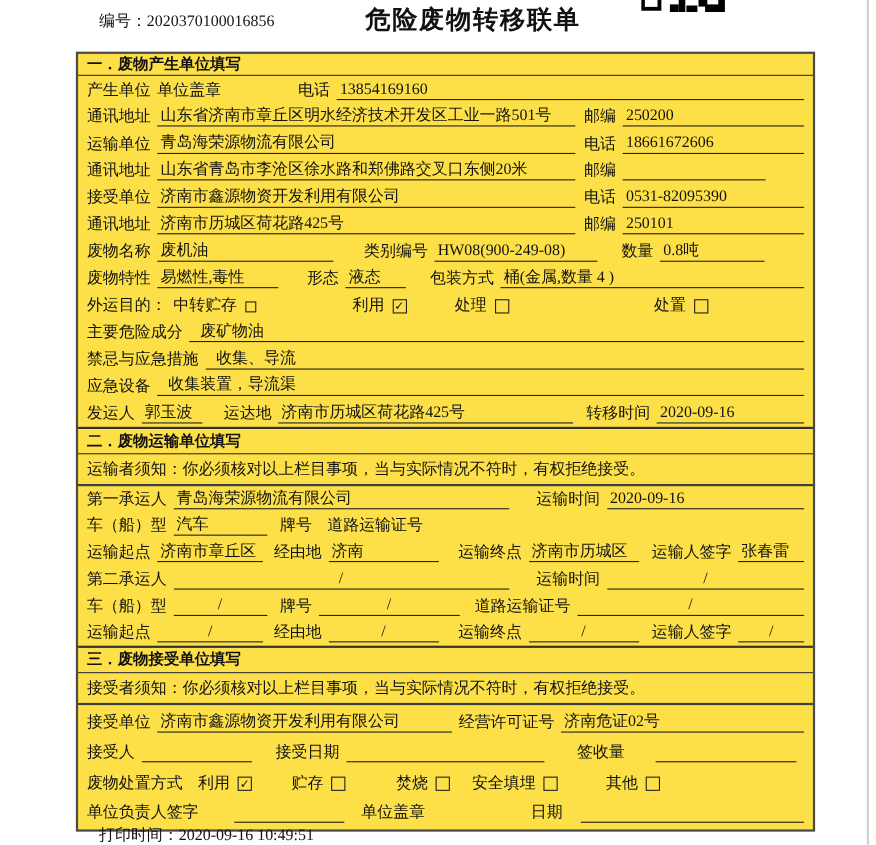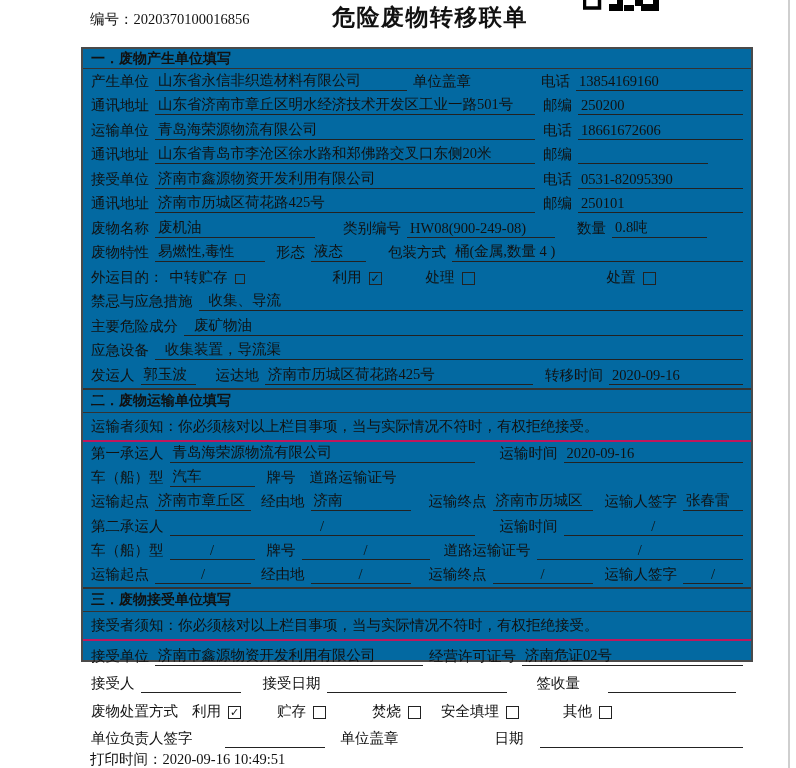--- a/index.html
+++ b/index.html
@@ -3,28 +3,28 @@
 <meta charset="utf-8">
 <style>
   html,body{margin:0;padding:0;background:#fff;}
   .page{position:relative;width:796px;height:768px;background:#fff;overflow:hidden;
         font-family:"Liberation Serif","DejaVu Serif",serif;color:#111;}
   .serial{position:absolute;left:90px;top:10px;font-size:14.5px;white-space:nowrap;}
   .doc-title{position:absolute;left:332px;top:2px;font-size:23px;font-weight:bold;letter-spacing:1.5px;
         font-family:"Liberation Sans","DejaVu Sans",sans-serif;white-space:nowrap;}
   .qr{position:absolute;left:583px;top:0;}
   .edge-line{position:absolute;left:788px;top:0;width:2px;height:768px;background:#cfcfcf;}
-  .form{position:absolute;left:81px;top:47px;width:672px;height:615px;border:2px solid #4a4a4a;
-        box-sizing:border-box;background:#0369a1;}
+  .form{position:absolute;left:69px;top:47px;width:672px;height:709px;border:2px solid #4a4a4a;
+        box-sizing:border-box;background:#fde047;}
   .sec{display:flex;align-items:center;height:20px;padding-left:8px;font-weight:bold;font-size:14px;
         border-bottom:1.5px solid #333;box-sizing:border-box;
         font-family:"Liberation Sans","DejaVu Sans",sans-serif;}
   .sec.mid{height:25px;border-top:2px solid #333;}
   .notice{display:flex;align-items:center;height:29px;padding-left:8px;font-size:14.5px;
-        border-bottom:2px solid #be185d;box-sizing:border-box;}
+        border-bottom:2px solid #404040;box-sizing:border-box;}
   .r{display:flex;align-items:flex-end;height:24.5px;padding:0 8px 3px 8px;box-sizing:border-box;
         font-size:14.5px;}
   .r.h2{height:24.3px;}
   .r.h3{height:27.5px;}
   .lbl{white-space:nowrap;}
   .val{border-bottom:1.5px solid #222;padding:0 3px;margin-left:6px;white-space:nowrap;
         overflow:hidden;box-sizing:border-box;}
   .val.c{text-align:center;}
   .fx{flex:1;}
   .cb{display:inline-block;width:11px;height:11px;border:1.5px solid #222;margin-left:7px;
@@ -54,21 +54,20 @@
   </svg>
 
   <div class="edge-line"></div>
 
   <div class="form">
 
     <div class="sec">一．废物产生单位填写</div>
 
     <div class="r">
       <span class="lbl">产生单位</span>
-      <span class="val" style="width:252px">山东省永信非织造材料有限公司</span>
       <span class="lbl" style="margin-left:6px">单位盖章</span>
       <span class="lbl" style="margin-left:70px">电话</span>
       <span class="val fx">13854169160</span>
     </div>
 
     <div class="r">
       <span class="lbl">通讯地址</span>
       <span class="val" style="width:380px">山东省济南市章丘区明水经济技术开发区工业一路501号</span>
       <span class="lbl" style="margin-left:8px">邮编</span>
       <span class="val fx">250200</span>
@@ -107,21 +106,21 @@
       <span class="val" style="width:160px">废机油</span>
       <span class="lbl" style="margin-left:28px">类别编号</span>
       <span class="val" style="width:148px">HW08(900-249-08)</span>
       <span class="lbl" style="margin-left:22px">数量</span>
       <span class="val" style="width:95px">0.8吨</span>
     </div>
 
     <div class="r">
       <span class="lbl">废物特性</span>
       <span class="val" style="width:110px">易燃性,毒性</span>
-      <span class="lbl" style="margin-left:11px">形态</span>
+      <span class="lbl" style="margin-left:26px">形态</span>
       <span class="val" style="width:55px">液态</span>
       <span class="lbl" style="margin-left:22px">包装方式</span>
       <span class="val fx">桶(金属,数量 4 )</span>
     </div>
 
     <div class="r">
       <span class="lbl">外运目的：</span>
       <span class="lbl" style="margin-left:6px">中转贮存</span>
       <span class="cb sm">
           <span class="ck"></span>
@@ -134,27 +133,27 @@
       <span class="cb">
           <span class="ck"></span>
         </span>
       <span class="lbl" style="margin-left:132px">处置</span>
       <span class="cb">
           <span class="ck"></span>
         </span>
     </div>
 
     <div class="r">
+      <span class="lbl">主要危险成分</span>
+      <span class="val fx" style="padding-left:10px">废矿物油</span>
+    </div>
+
+    <div class="r">
       <span class="lbl">禁忌与应急措施</span>
       <span class="val fx" style="padding-left:10px">收集、导流</span>
-    </div>
-
-    <div class="r">
-      <span class="lbl">主要危险成分</span>
-      <span class="val fx" style="padding-left:10px">废矿物油</span>
     </div>
 
     <div class="r">
       <span class="lbl">应急设备</span>
       <span class="val fx" style="padding-left:10px">收集装置，导流渠</span>
     </div>
 
     <div class="r">
       <span class="lbl">发运人</span>
       <span class="val" style="width:55px">郭玉波</span>

